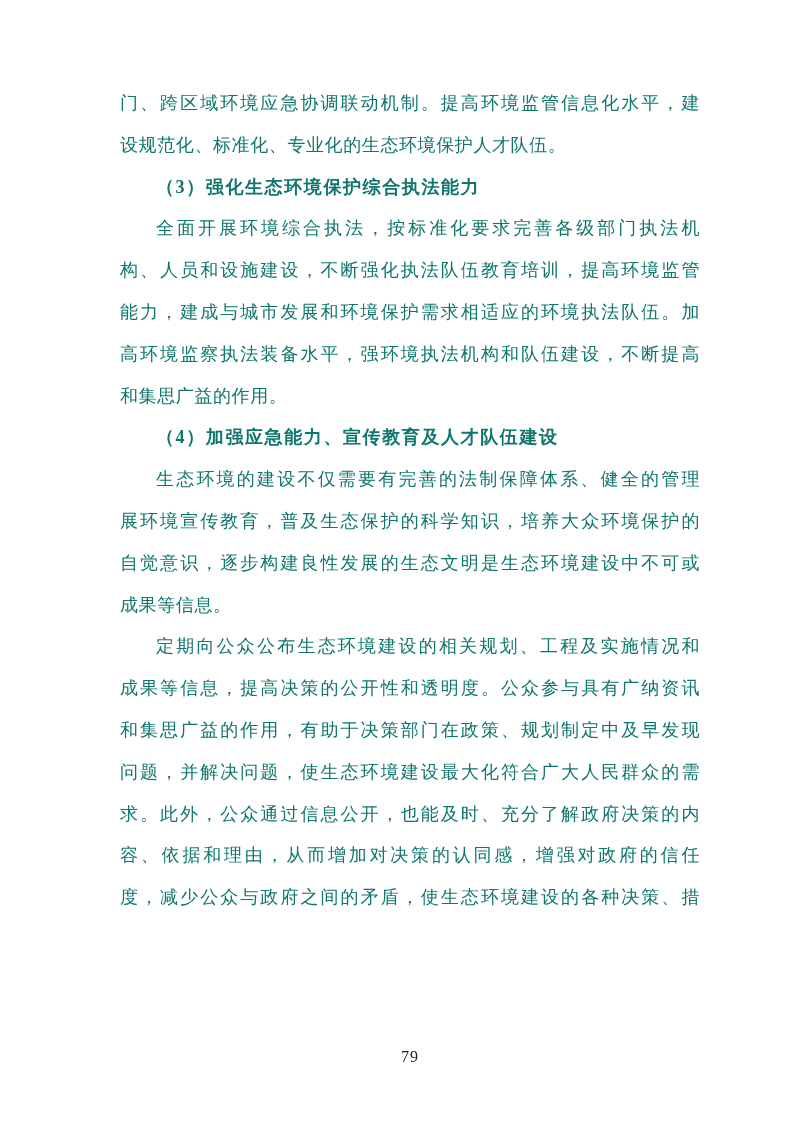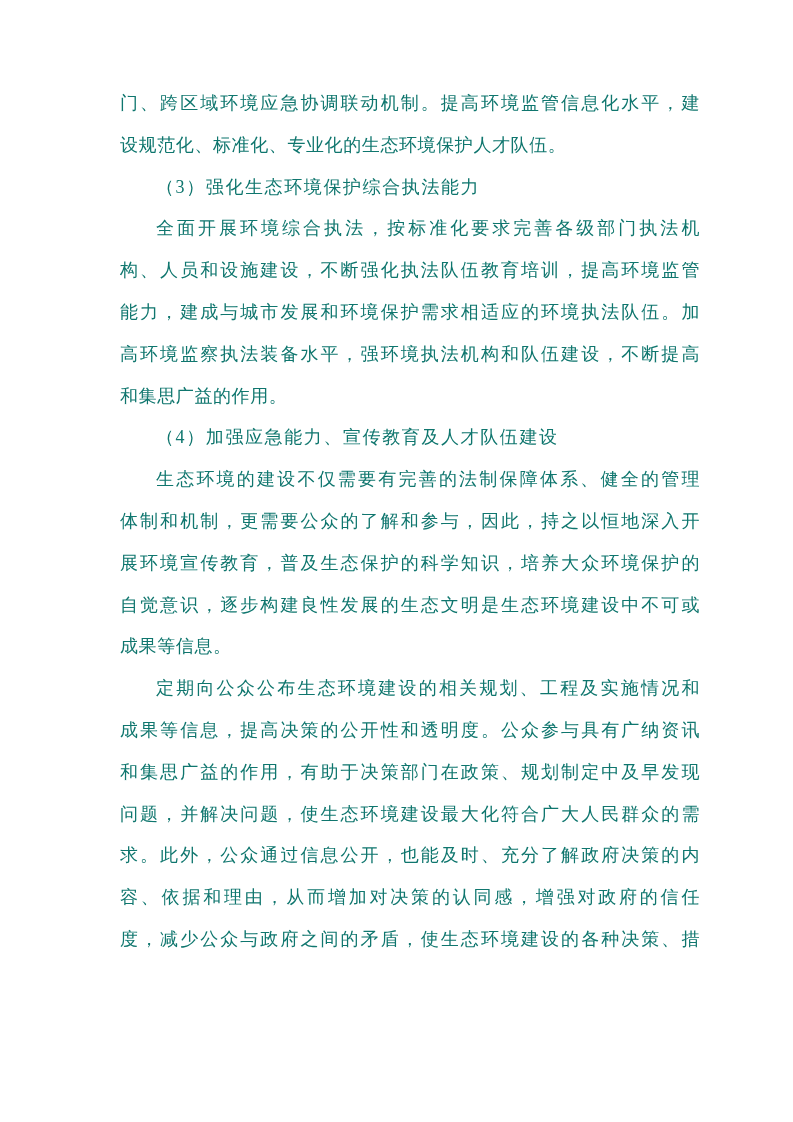--- a/index.html
+++ b/index.html
@@ -41,20 +41,21 @@
     text-align: justify;
     text-align-last: justify;
   }
   
   .ind {
     text-indent: 36px;
   }
   
   .h {
     letter-spacing: 1.6px;
+    font-weight: bold;
   }
   .page-number {
     position: absolute;
     left: 120px;
     top: 1048px;
     width: 580px;
     text-align: center;
     font-size: 16px;
     letter-spacing: 1px;
     color: #222222;
@@ -68,25 +69,25 @@
     <div class="ln j">门、跨区域环境应急协调联动机制。提高环境监管信息化水平，建</div>
     <div class="ln">设规范化、标准化、专业化的生态环境保护人才队伍。</div>
     <div class="ln ind h">（3）强化生态环境保护综合执法能力</div>
     <div class="ln j ind">全面开展环境综合执法，按标准化要求完善各级部门执法机</div>
     <div class="ln j">构、人员和设施建设，不断强化执法队伍教育培训，提高环境监管</div>
     <div class="ln j">能力，建成与城市发展和环境保护需求相适应的环境执法队伍。加</div>
     <div class="ln j">高环境监察执法装备水平，强环境执法机构和队伍建设，不断提高</div>
     <div class="ln">和集思广益的作用。</div>
     <div class="ln ind h">（4）加强应急能力、宣传教育及人才队伍建设</div>
     <div class="ln j ind">生态环境的建设不仅需要有完善的法制保障体系、健全的管理</div>
-    <div class="ln j">体制和机制，更需要公众的了解和参与，因此，持之以恒地深入开</div>
     <div class="ln j">展环境宣传教育，普及生态保护的科学知识，培养大众环境保护的</div>
     <div class="ln j">自觉意识，逐步构建良性发展的生态文明是生态环境建设中不可或</div>
     <div class="ln">成果等信息。</div>
     <div class="ln j ind">定期向公众公布生态环境建设的相关规划、工程及实施情况和</div>
     <div class="ln j">成果等信息，提高决策的公开性和透明度。公众参与具有广纳资讯</div>
     <div class="ln j">和集思广益的作用，有助于决策部门在政策、规划制定中及早发现</div>
     <div class="ln j">问题，并解决问题，使生态环境建设最大化符合广大人民群众的需</div>
     <div class="ln j">求。此外，公众通过信息公开，也能及时、充分了解政府决策的内</div>
     <div class="ln j">容、依据和理由，从而增加对决策的认同感，增强对政府的信任</div>
     <div class="ln j">度，减少公众与政府之间的矛盾，使生态环境建设的各种决策、措</div>
   </div>
+  <div class="page-number">79</div>
 </div>
 
 </body></html>

